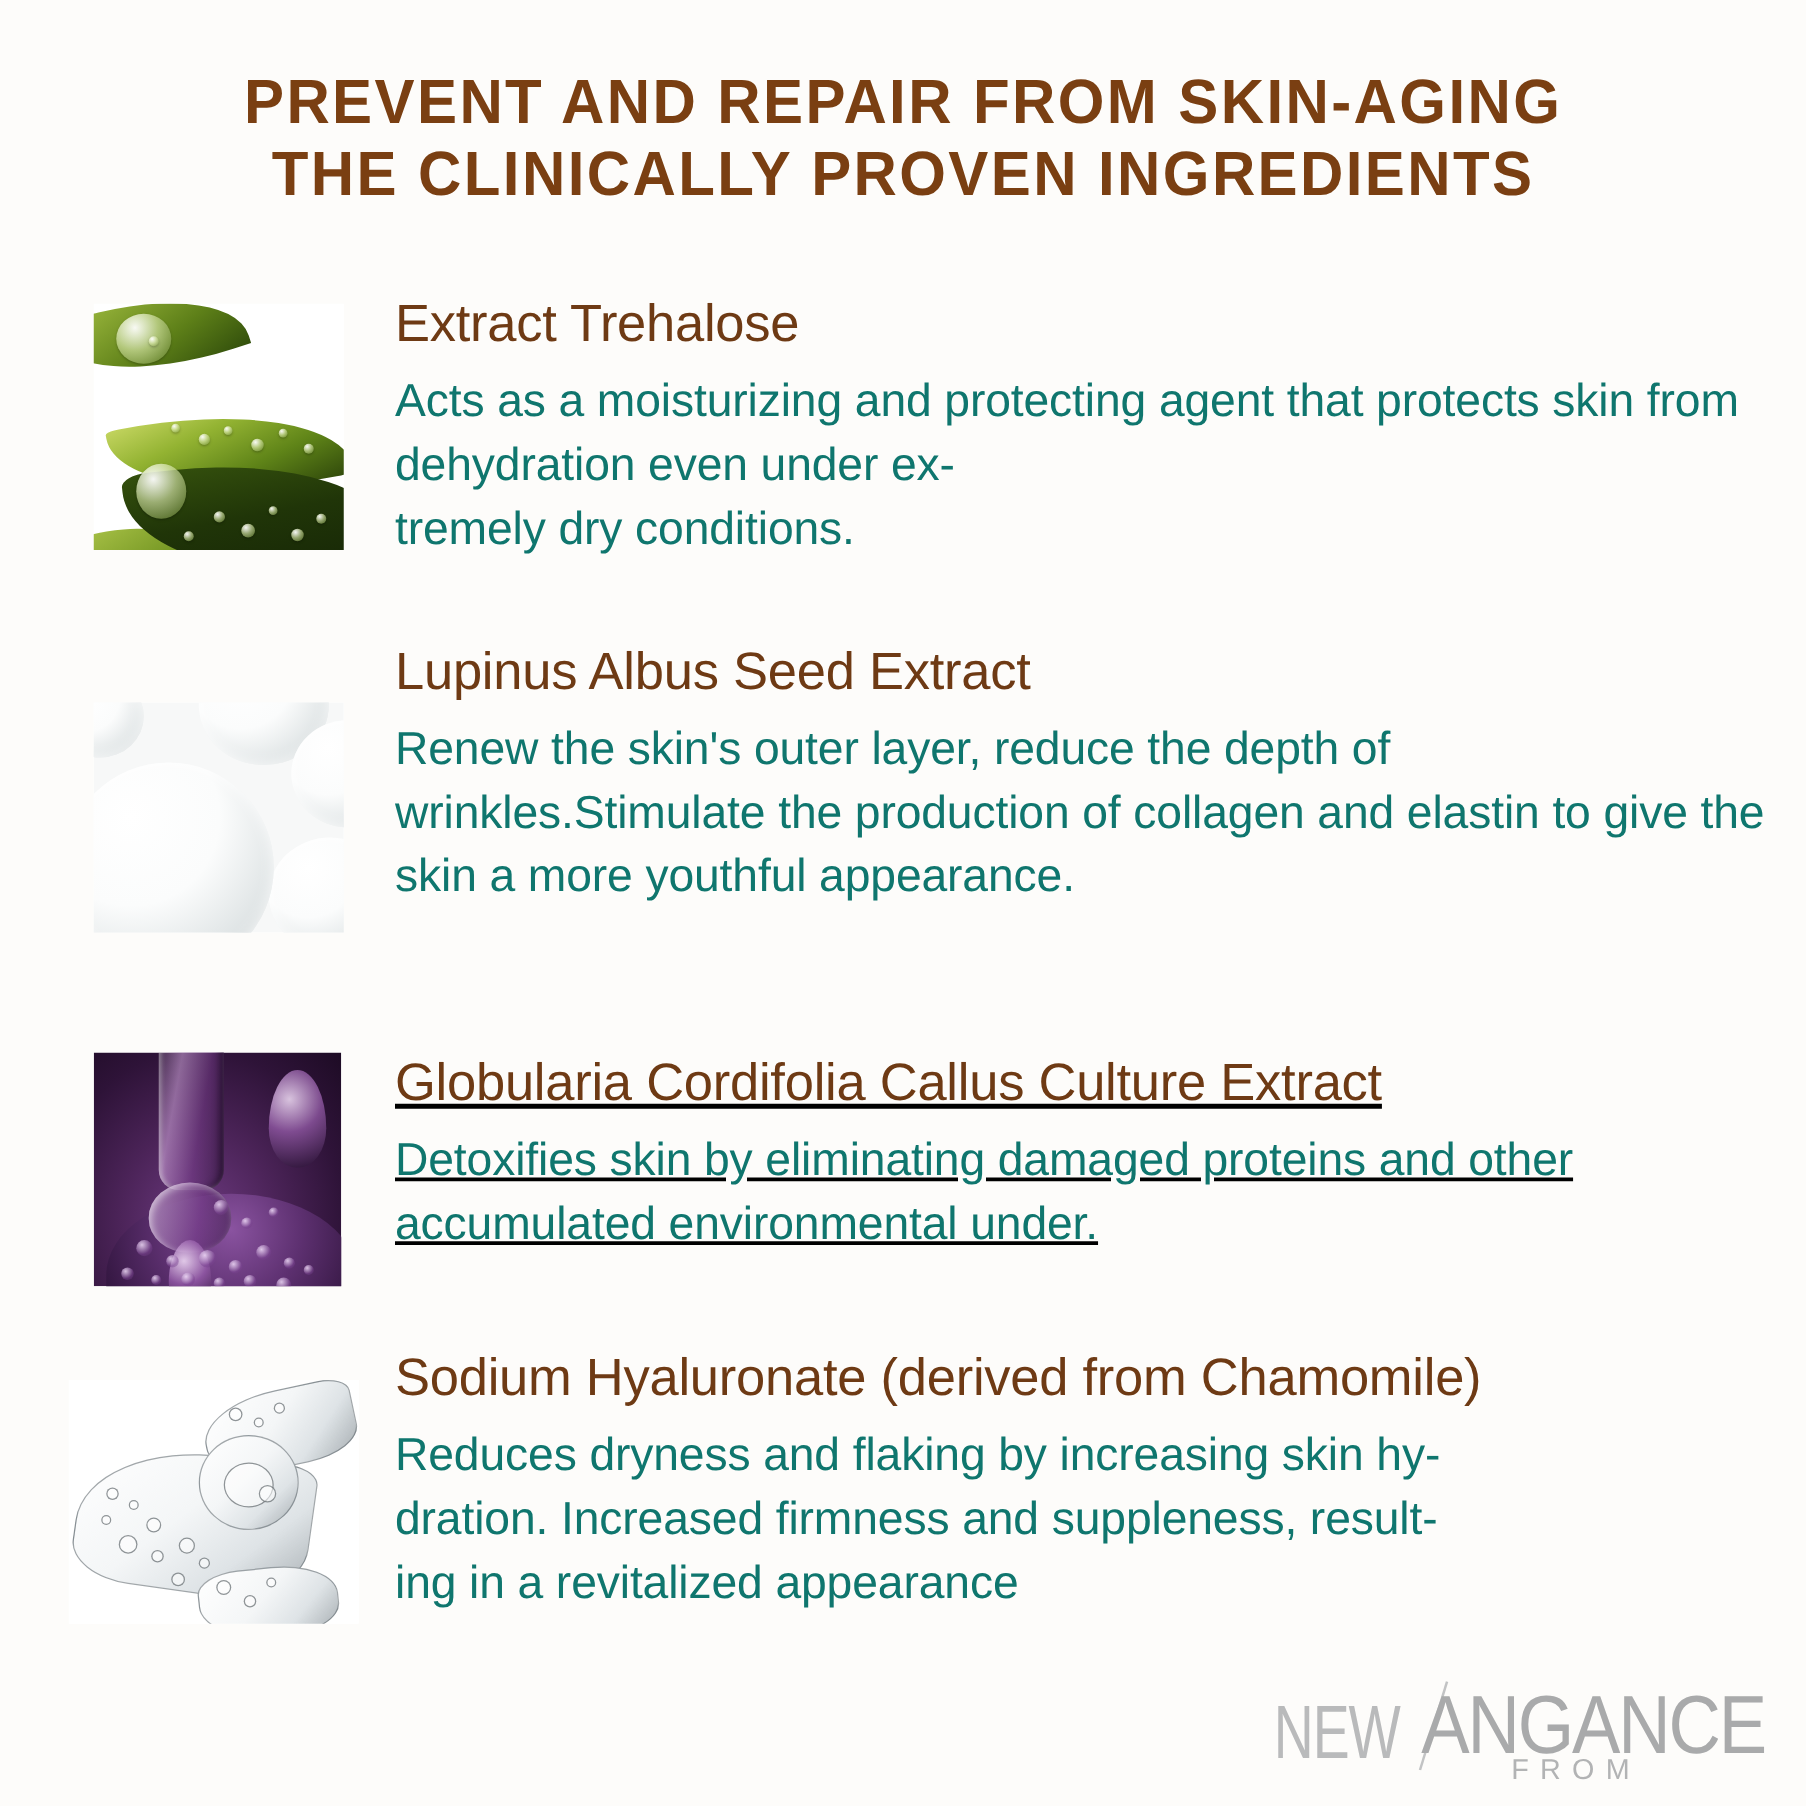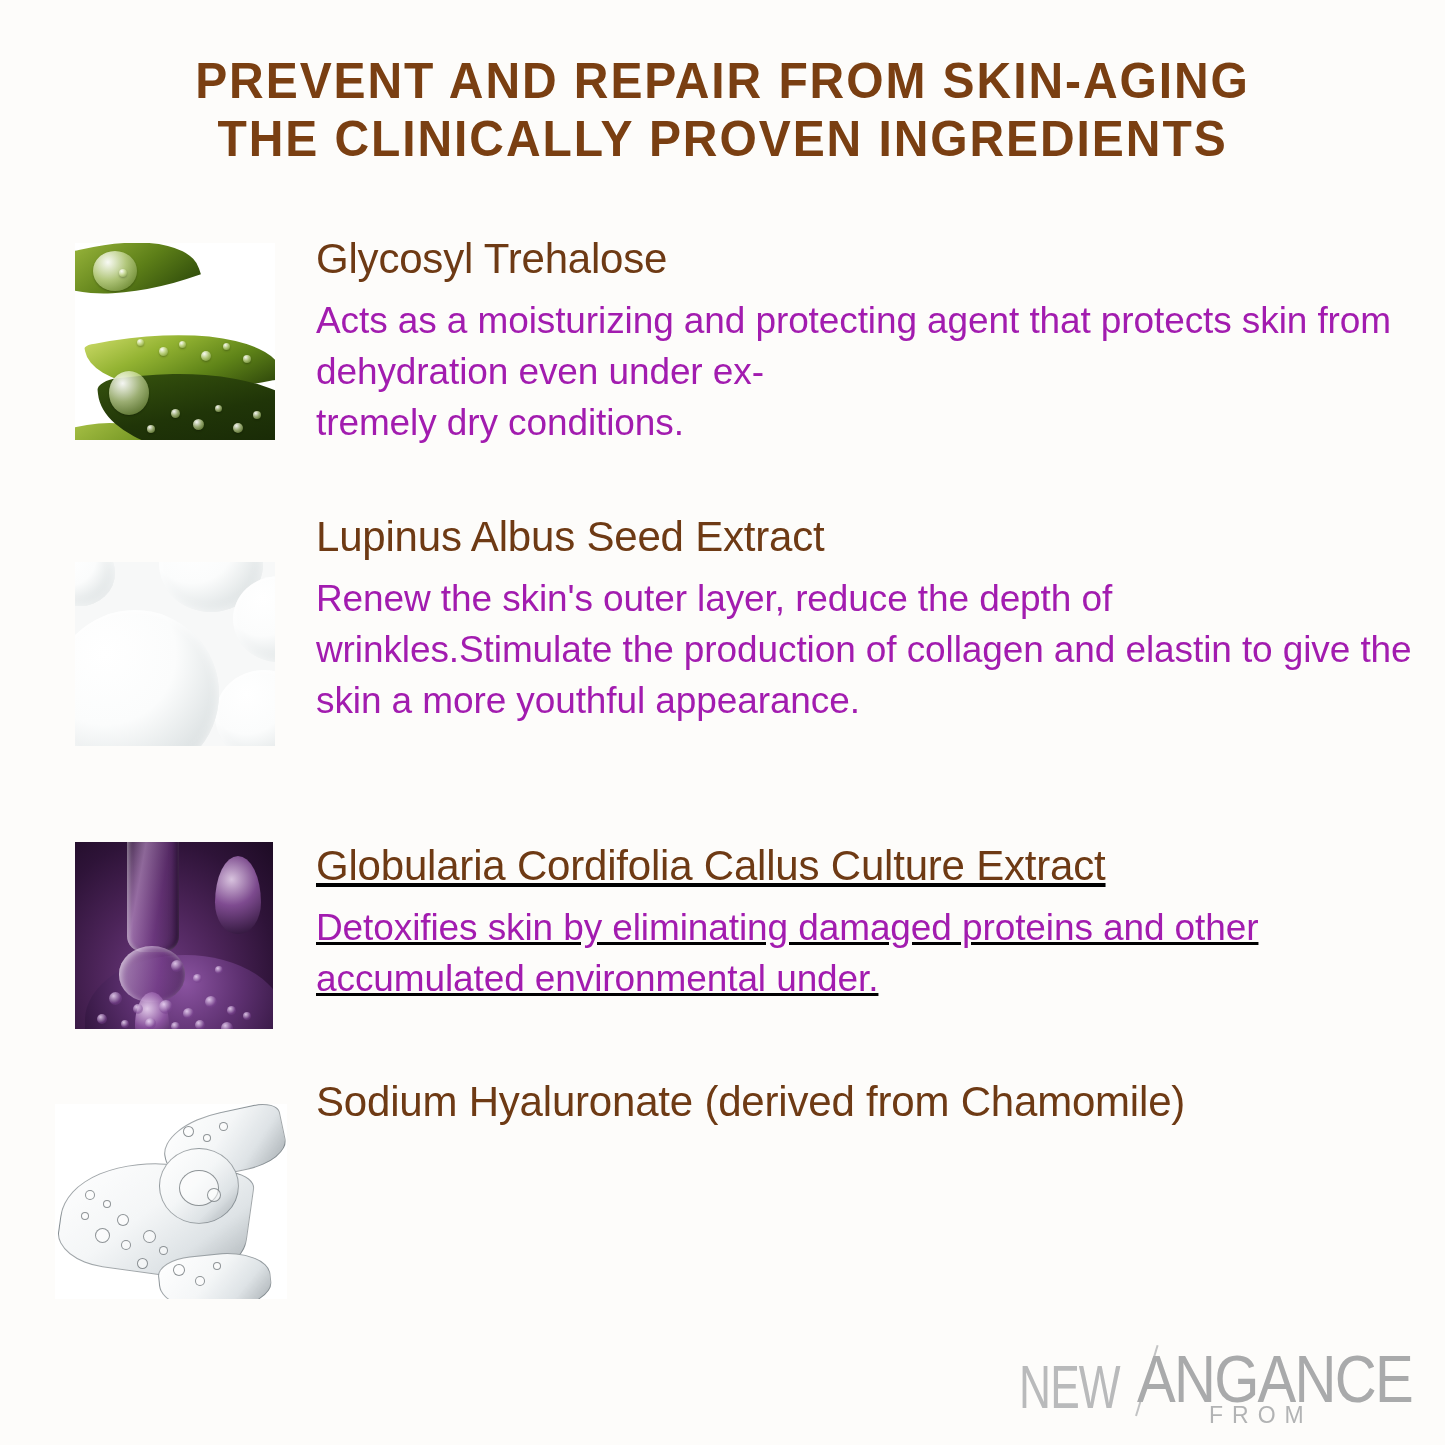--- a/index.html
+++ b/index.html
@@ -65,21 +65,21 @@
   .ing-name {
     color: #6e3a14;
     font-size: 42px;
     line-height: 48px;
     font-weight: normal;
     letter-spacing: -0.2px;
     margin: 0 0 12px 0;
     white-space: nowrap;
   }
   .ing-desc {
-    color: #a21caf;
+    color: #0f766e;
     font-size: 37px;
     line-height: 51px;
     letter-spacing: -0.1px;
     margin: 0;
     white-space: pre-line;
   }
 
   
   #row-1 { top: 243px; }
   #row-1 .thumb { top: 0px; width: 200px; height: 197px; }
@@ -324,21 +324,21 @@
         <div class="dew dew-s" style="left:96px;  top:166px; width:9px;height:9px;"></div>
         <div class="dew dew-s" style="left:118px; top:176px; width:11px;height:11px;"></div>
         <div class="dew dew-s" style="left:140px; top:162px;"></div>
         <div class="dew dew-s" style="left:158px; top:180px; width:10px;height:10px;"></div>
         <div class="dew dew-s" style="left:178px; top:168px; width:8px;height:8px;"></div>
         <div class="dew dew-s" style="left:72px;  top:182px; width:8px;height:8px;"></div>
         <div class="dew dew-s" style="left:44px;  top:26px;  width:8px;height:8px;"></div>
       </div>
     </div>
     <div class="copy">
-      <div class="ing-name">Glycosyl Trehalose</div>
+      <div class="ing-name">Extract Trehalose</div>
       <div class="ing-desc">Acts as a moisturizing and protecting agent that protects skin from dehydration even under ex-
 tremely dry conditions.</div>
     </div>
   </div>
 
   <div class="ingredient" id="row-2">
     <div class="thumb">
       <div class="art art-bubbles">
         <div class="bub bub-5"></div>
         <div class="bub bub-2"></div>
@@ -407,20 +407,23 @@
         <div class="gbub" style="left:104px; top:142px; width:7px;  height:7px;"></div>
         <div class="gbub" style="left:82px;  top:154px; width:9px;  height:9px;"></div>
         <div class="gbub" style="left:118px; top:160px; width:10px; height:10px;"></div>
         <div class="gbub" style="left:140px; top:172px; width:8px;  height:8px;"></div>
         <div class="gbub" style="left:158px; top:158px; width:6px;  height:6px;"></div>
         <div class="gbub" style="left:26px;  top:108px; width:6px;  height:6px;"></div>
       </div>
     </div>
     <div class="copy">
       <div class="ing-name">Sodium Hyaluronate (derived from Chamomile)</div>
+      <div class="ing-desc">Reduces dryness and flaking by increasing skin hy-
+dration. Increased firmness and suppleness, result-
+ing in a revitalized appearance</div>
     </div>
   </div>
 
   <div class="logo">
     <div class="logo-word">
       <span class="logo-new">NEW</span>
       <span class="logo-slash"></span>
       <span class="logo-angance">ANGANCE</span>
     </div>
     <span class="logo-paris">FROM</span>

